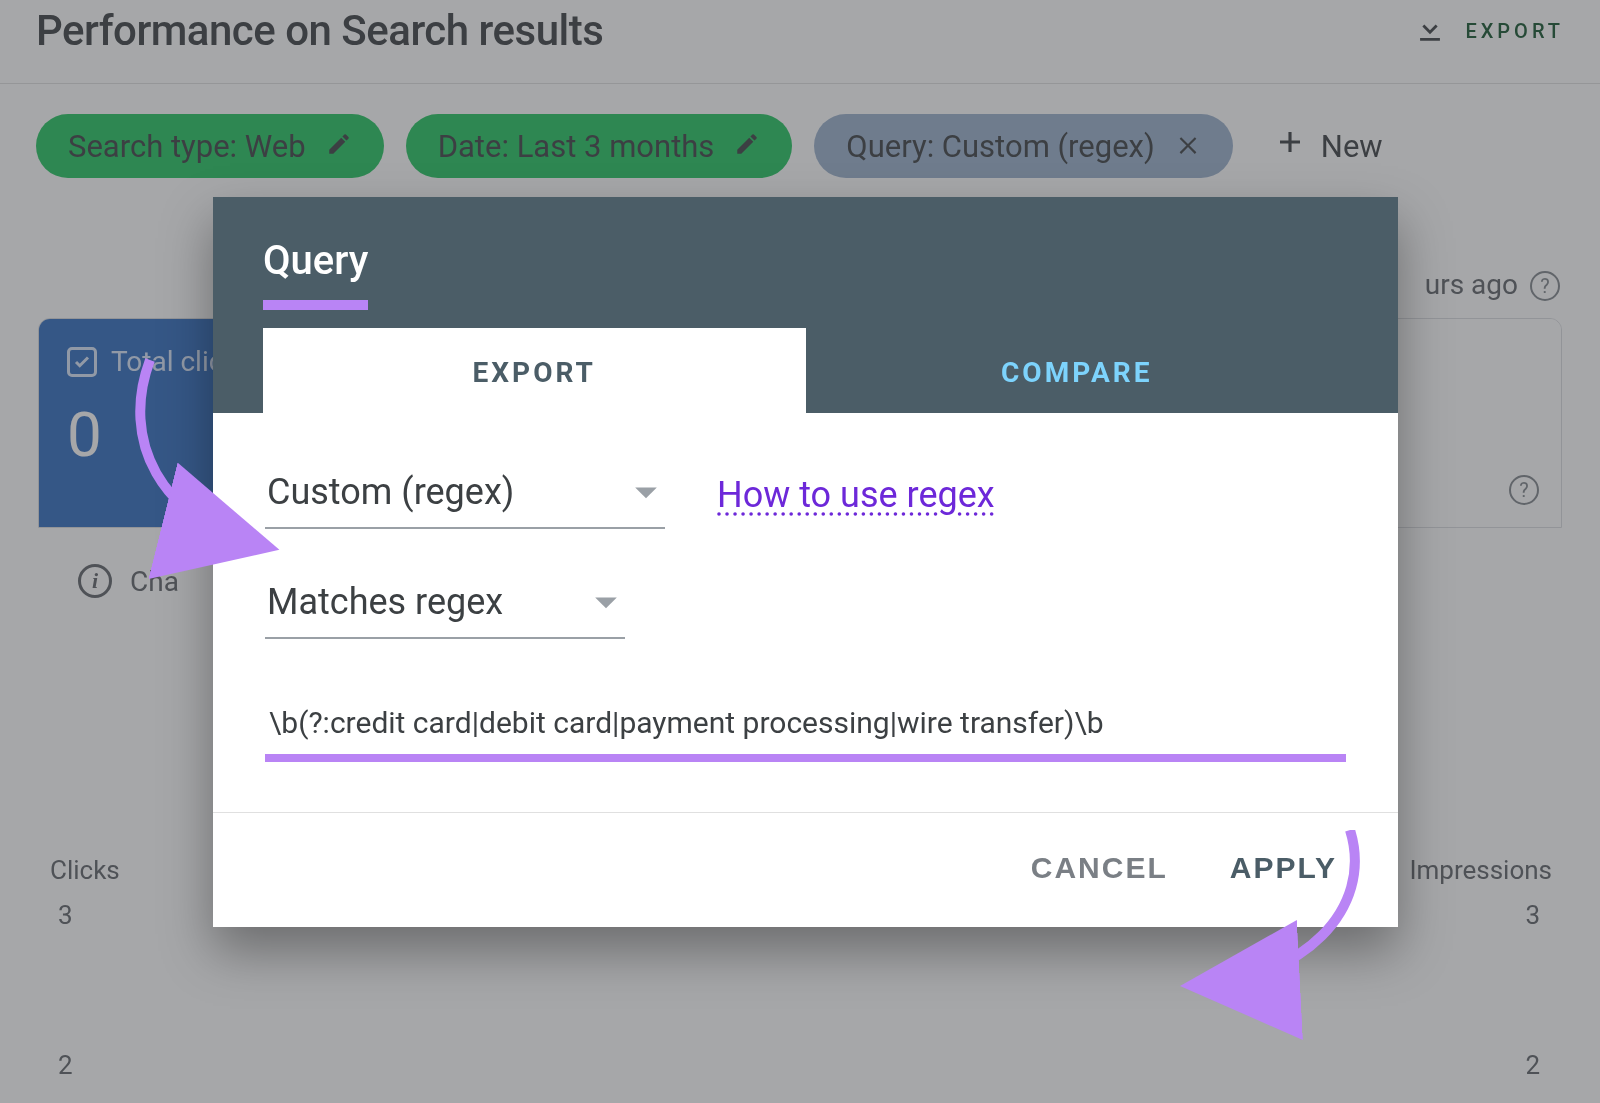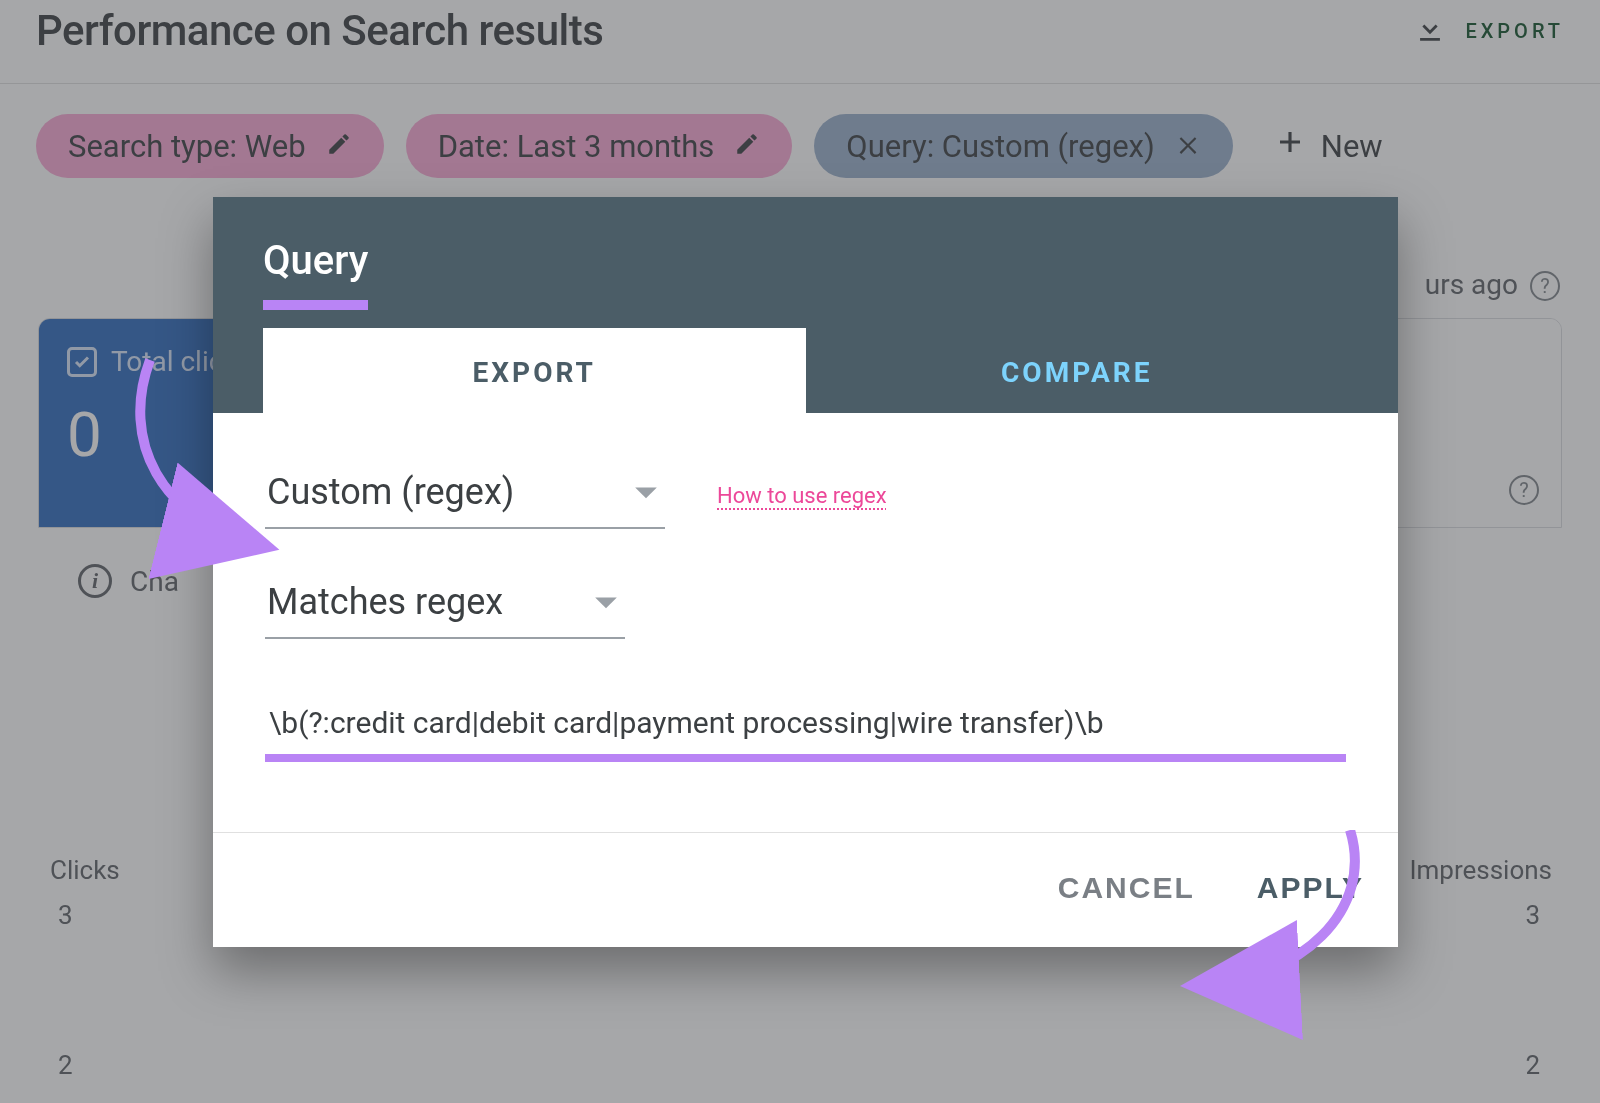--- a/index.html
+++ b/index.html
@@ -49,21 +49,21 @@
     display: flex;
     align-items: center;
     gap: 22px;
     padding: 30px 36px 30px 36px;
     flex-wrap: nowrap;
   }
   .chip {
     display: inline-flex;
     align-items: center;
     gap: 20px;
-    background: #f9a8d4;
+    background: #22c55e;
     border-radius: 40px;
     padding: 14px 32px;
     font-size: 31px;
     color: #3c4043;
     height: 64px;
     white-space: nowrap;
   }
   .chip.query-chip { background: #9ab0cc; }
   .pencil svg { width: 26px; height: 26px; }
   .chip-close svg { width: 26px; height: 26px; }
@@ -231,22 +231,22 @@
     justify-content: space-between;
     width: 400px;
     border-bottom: 2px solid #9aa0a6;
     padding: 10px 6px 14px 2px;
     font-size: 36px;
     color: #3c4043;
   }
   .select .caret { color: #9aa0a6; }
   .caret svg { width: 26px; height: 20px; }
   .regex-help {
-    font-size: 22px;
-    color: #ec4899;
+    font-size: 36px;
+    color: #6d28d9;
     text-decoration: underline dotted;
     text-underline-offset: 6px;
   }
   .select.narrow { width: 360px; }
 
   .regex-input-wrap {
     margin-top: 56px;
   }
   .regex-input {
     width: 100%;
@@ -257,22 +257,22 @@
     outline: none;
     color: #3c4043;
     font-family: inherit;
   }
 
   .dialog-actions {
     border-top: 1px solid #e0e0e0;
     display: flex;
     justify-content: flex-end;
     gap: 62px;
-    padding: 38px 34px 42px 50px;
-    margin-top: 46px;
+    padding: 38px 61px 42px 50px;
+    margin-top: 26px;
   }
   .btn-text {
     font-size: 30px;
     font-weight: 700;
     letter-spacing: 2px;
     color: #7a7f85;
     background: none;
     border: none;
   }
   .btn-text.primary { color: #4b5d67; }

